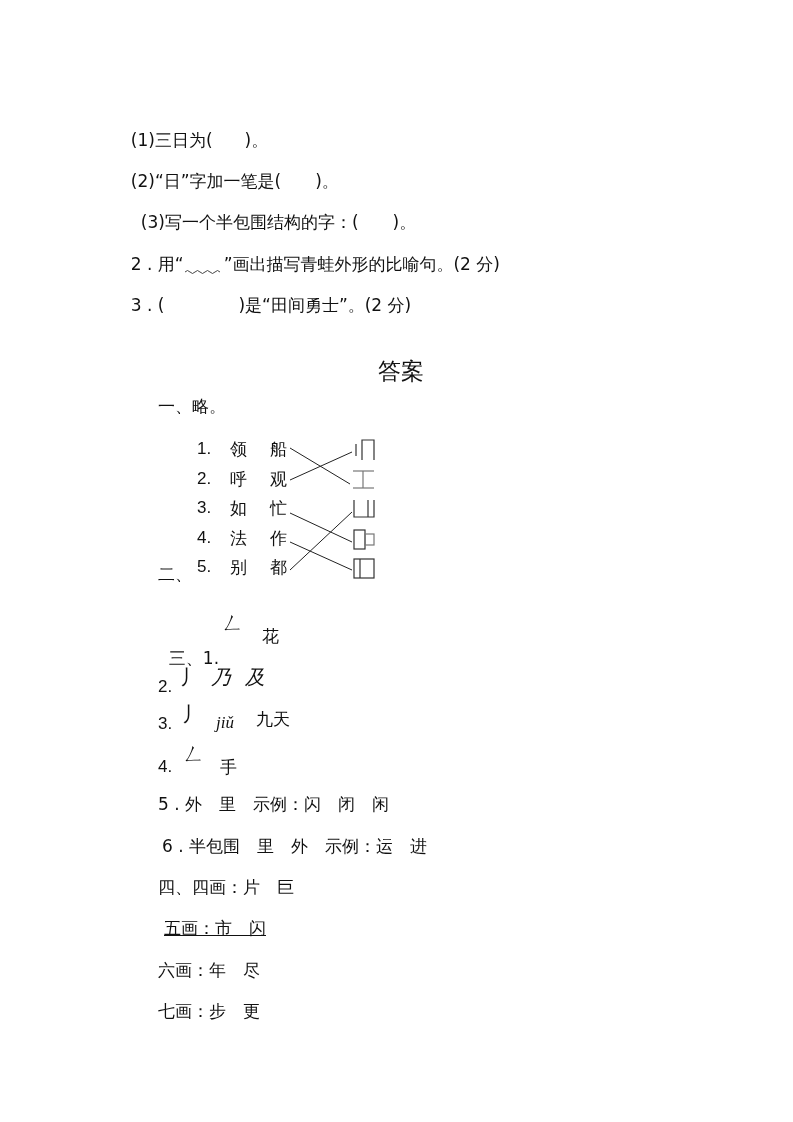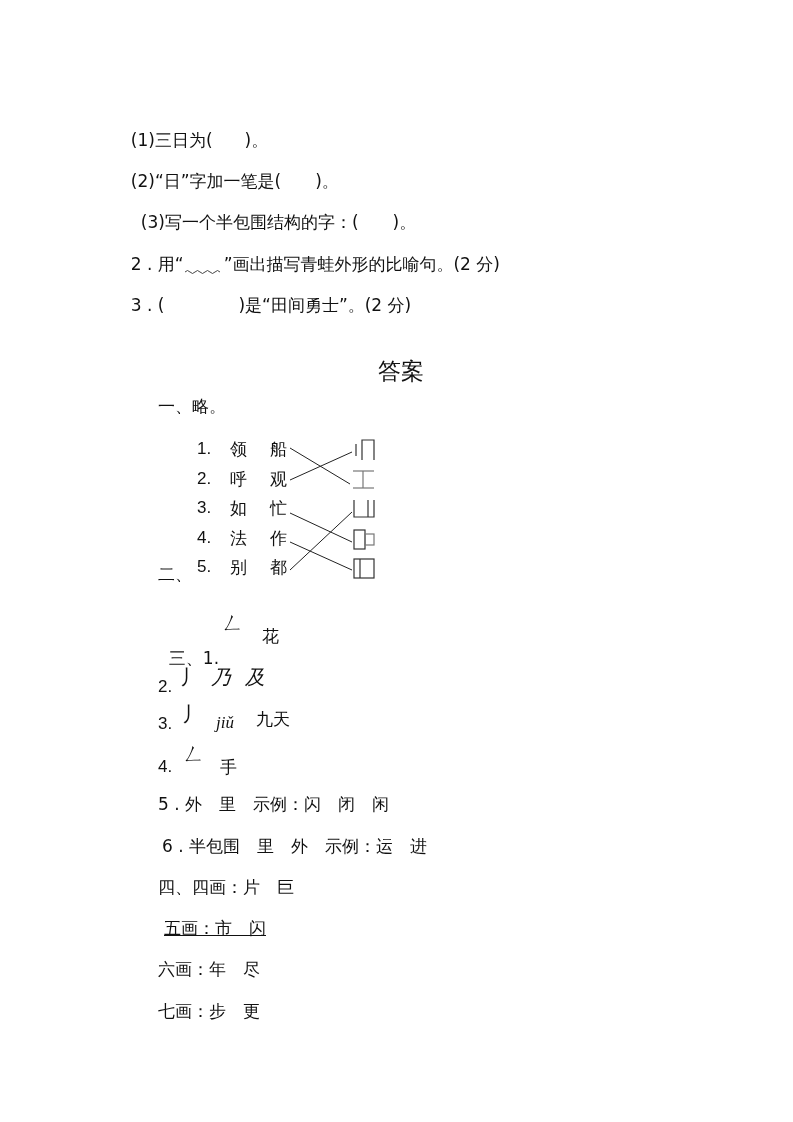--- a/index.html
+++ b/index.html
@@ -119,14 +119,14 @@
 
 <div class="line sans" style="left:158px; top:756px;">4.</div>
 <div class="stroke-glyph" style="left:183px; top:743px;">ㄥ</div>
 <div class="line" style="left:220px; top:756px;">手</div>
 
 <div class="line" style="left:158px; top:793px;">5 . 外　里　示例：闪　闭　闲</div>
 <div class="line" style="left:162px; top:835px;">6 . 半包围　里　外　示例：运　进</div>
 
 <div class="line" style="left:158px; top:876px;">四、四画：片　巨</div>
 <div class="line" style="left:164px; top:917px;text-decoration:underline;">五画：市　闪</div>
-<div class="line" style="left:158px; top:959px;font-family:Liberation Serif, serif;">六画：年　尽</div>
+<div class="line" style="left:158px; top:959px;">六画：年　尽</div>
 <div class="line" style="left:158px; top:1000px;">七画：步　更</div>
 
 </body></html>

